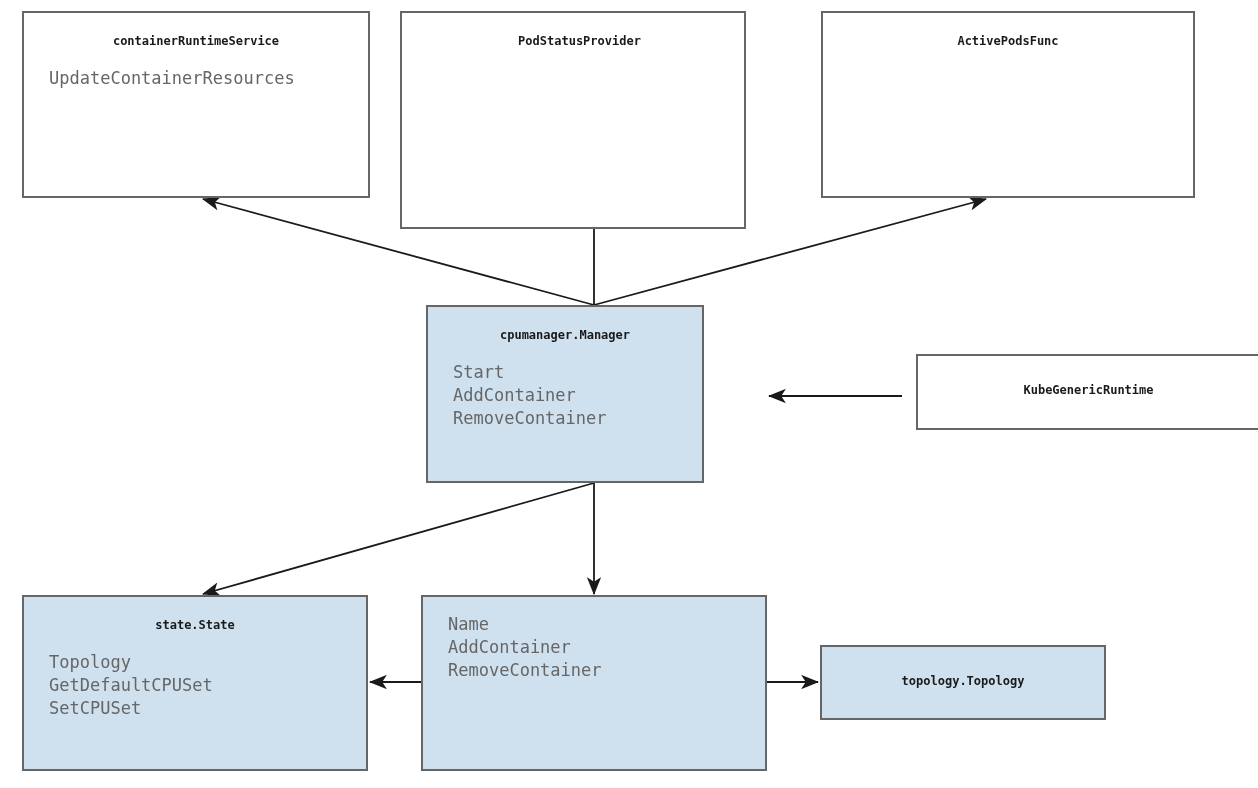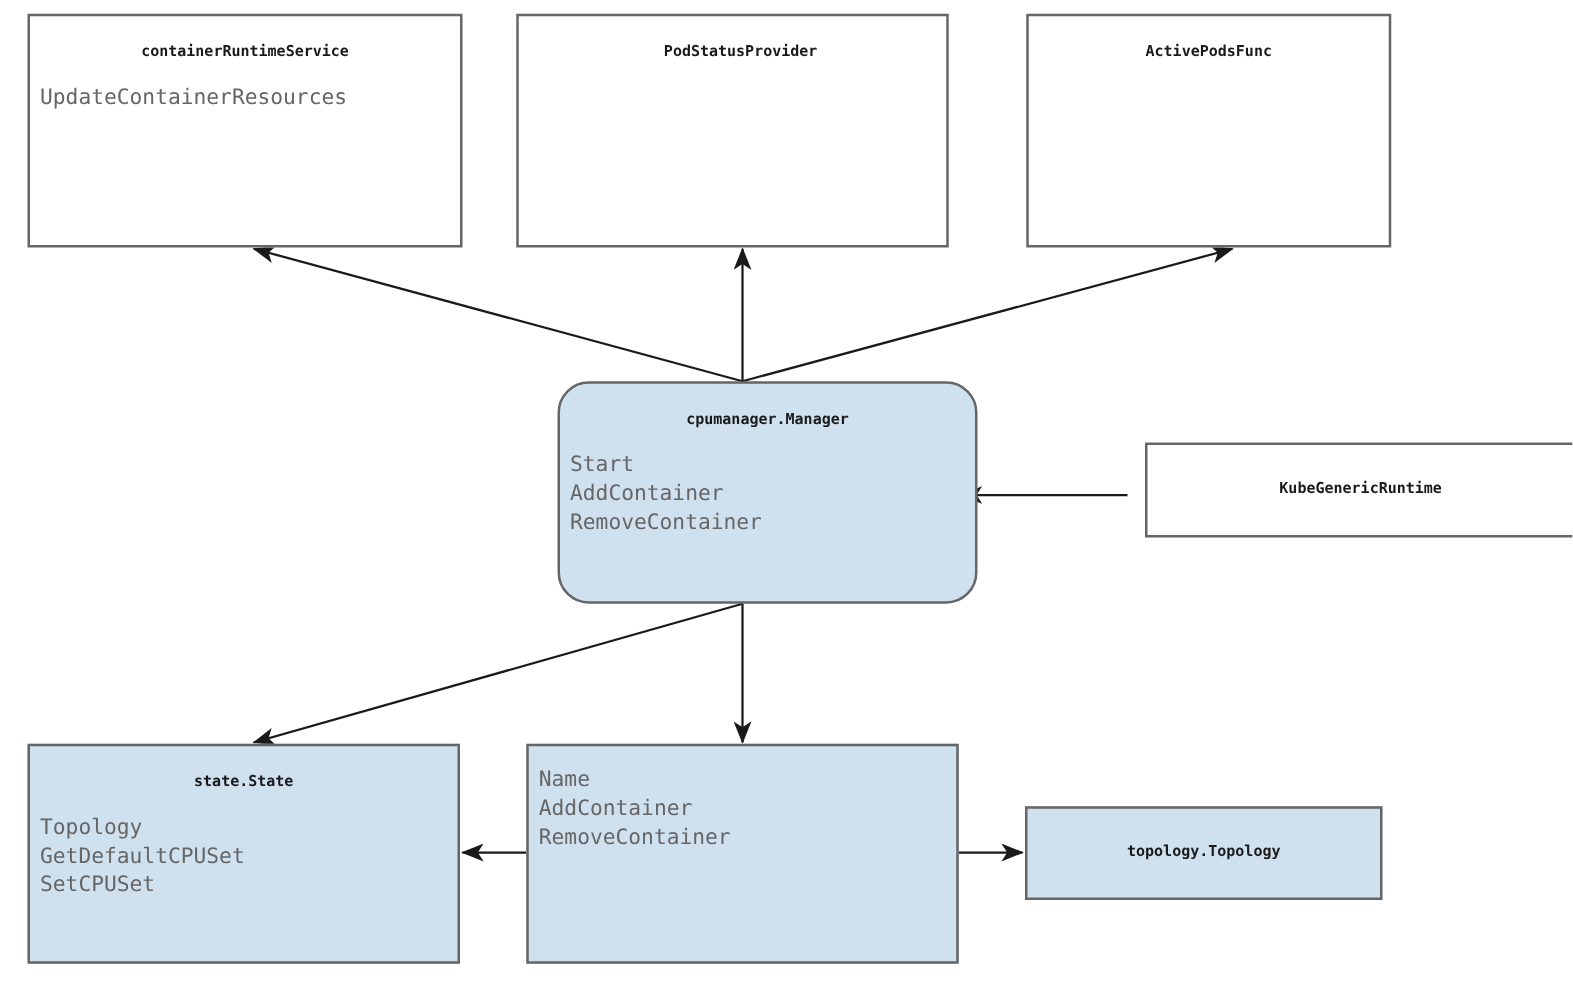--- a/index.html
+++ b/index.html
@@ -43,21 +43,21 @@
     text-align: center;
     padding-top: 18px;
     letter-spacing: 0px;
     white-space: pre;
   }
   .node-title.compact {
     padding-top: 24px;
   }
   .node-members {
     margin-top: 16px;
-    padding-left: 8px;
+    padding-left: 25px;
     font-family: "DejaVu Sans Mono", "Liberation Mono", monospace;
     font-size: 17px;
     line-height: 23px;
     color: #666666;
     white-space: pre;
   }
   .node-member {
     font-family: "DejaVu Sans Mono", "Liberation Mono", monospace;
   }
 </style>
@@ -82,27 +82,27 @@
         <line x1="421" y1="682" x2="370" y2="682" stroke="#1a1a1a" stroke-width="1.8" marker-end="url(#arrowhead)"></line>
         <line x1="767" y1="682" x2="818" y2="682" stroke="#1a1a1a" stroke-width="1.8" marker-end="url(#arrowhead)"></line>
       </g>
   </svg>
 
   <div id="node-layer">
       <div class="node" style="left: 22px; top: 11px; width: 348px; height: 187px;">
         <div class="node-title">containerRuntimeService</div>
         <div class="node-members"><div class="node-member">UpdateContainerResources</div></div>
       </div>
-      <div class="node" style="left: 413px; top: 11px; width: 346px; height: 187px; padding-left: 13px;">
+      <div class="node" style="left: 400px; top: 11px; width: 346px; height: 218px; padding-left: 13px;">
         <div class="node-title">PodStatusProvider</div>
       </div>
-      <div class="node" style="left: 821px; top: 11px; width: 292px; height: 187px;">
+      <div class="node" style="left: 821px; top: 11px; width: 374px; height: 187px;">
         <div class="node-title">ActivePodsFunc</div>
       </div>
-      <div class="node filled" style="left: 446px; top: 305px; width: 336px; height: 178px; border-radius: 25px;">
+      <div class="node filled" style="left: 426px; top: 305px; width: 278px; height: 178px;">
         <div class="node-title">cpumanager.Manager</div>
         <div class="node-members"><div class="node-member">Start</div><div class="node-member">AddContainer</div><div class="node-member">RemoveContainer</div></div>
       </div>
       <div class="node" style="left: 916px; top: 354px; width: 345px; height: 76px;">
         <div class="node-title compact">KubeGenericRuntime</div>
       </div>
       <div class="node filled" style="left: 22px; top: 595px; width: 346px; height: 176px;">
         <div class="node-title">state.State</div>
         <div class="node-members"><div class="node-member">Topology</div><div class="node-member">GetDefaultCPUSet</div><div class="node-member">SetCPUSet</div></div>
       </div>

